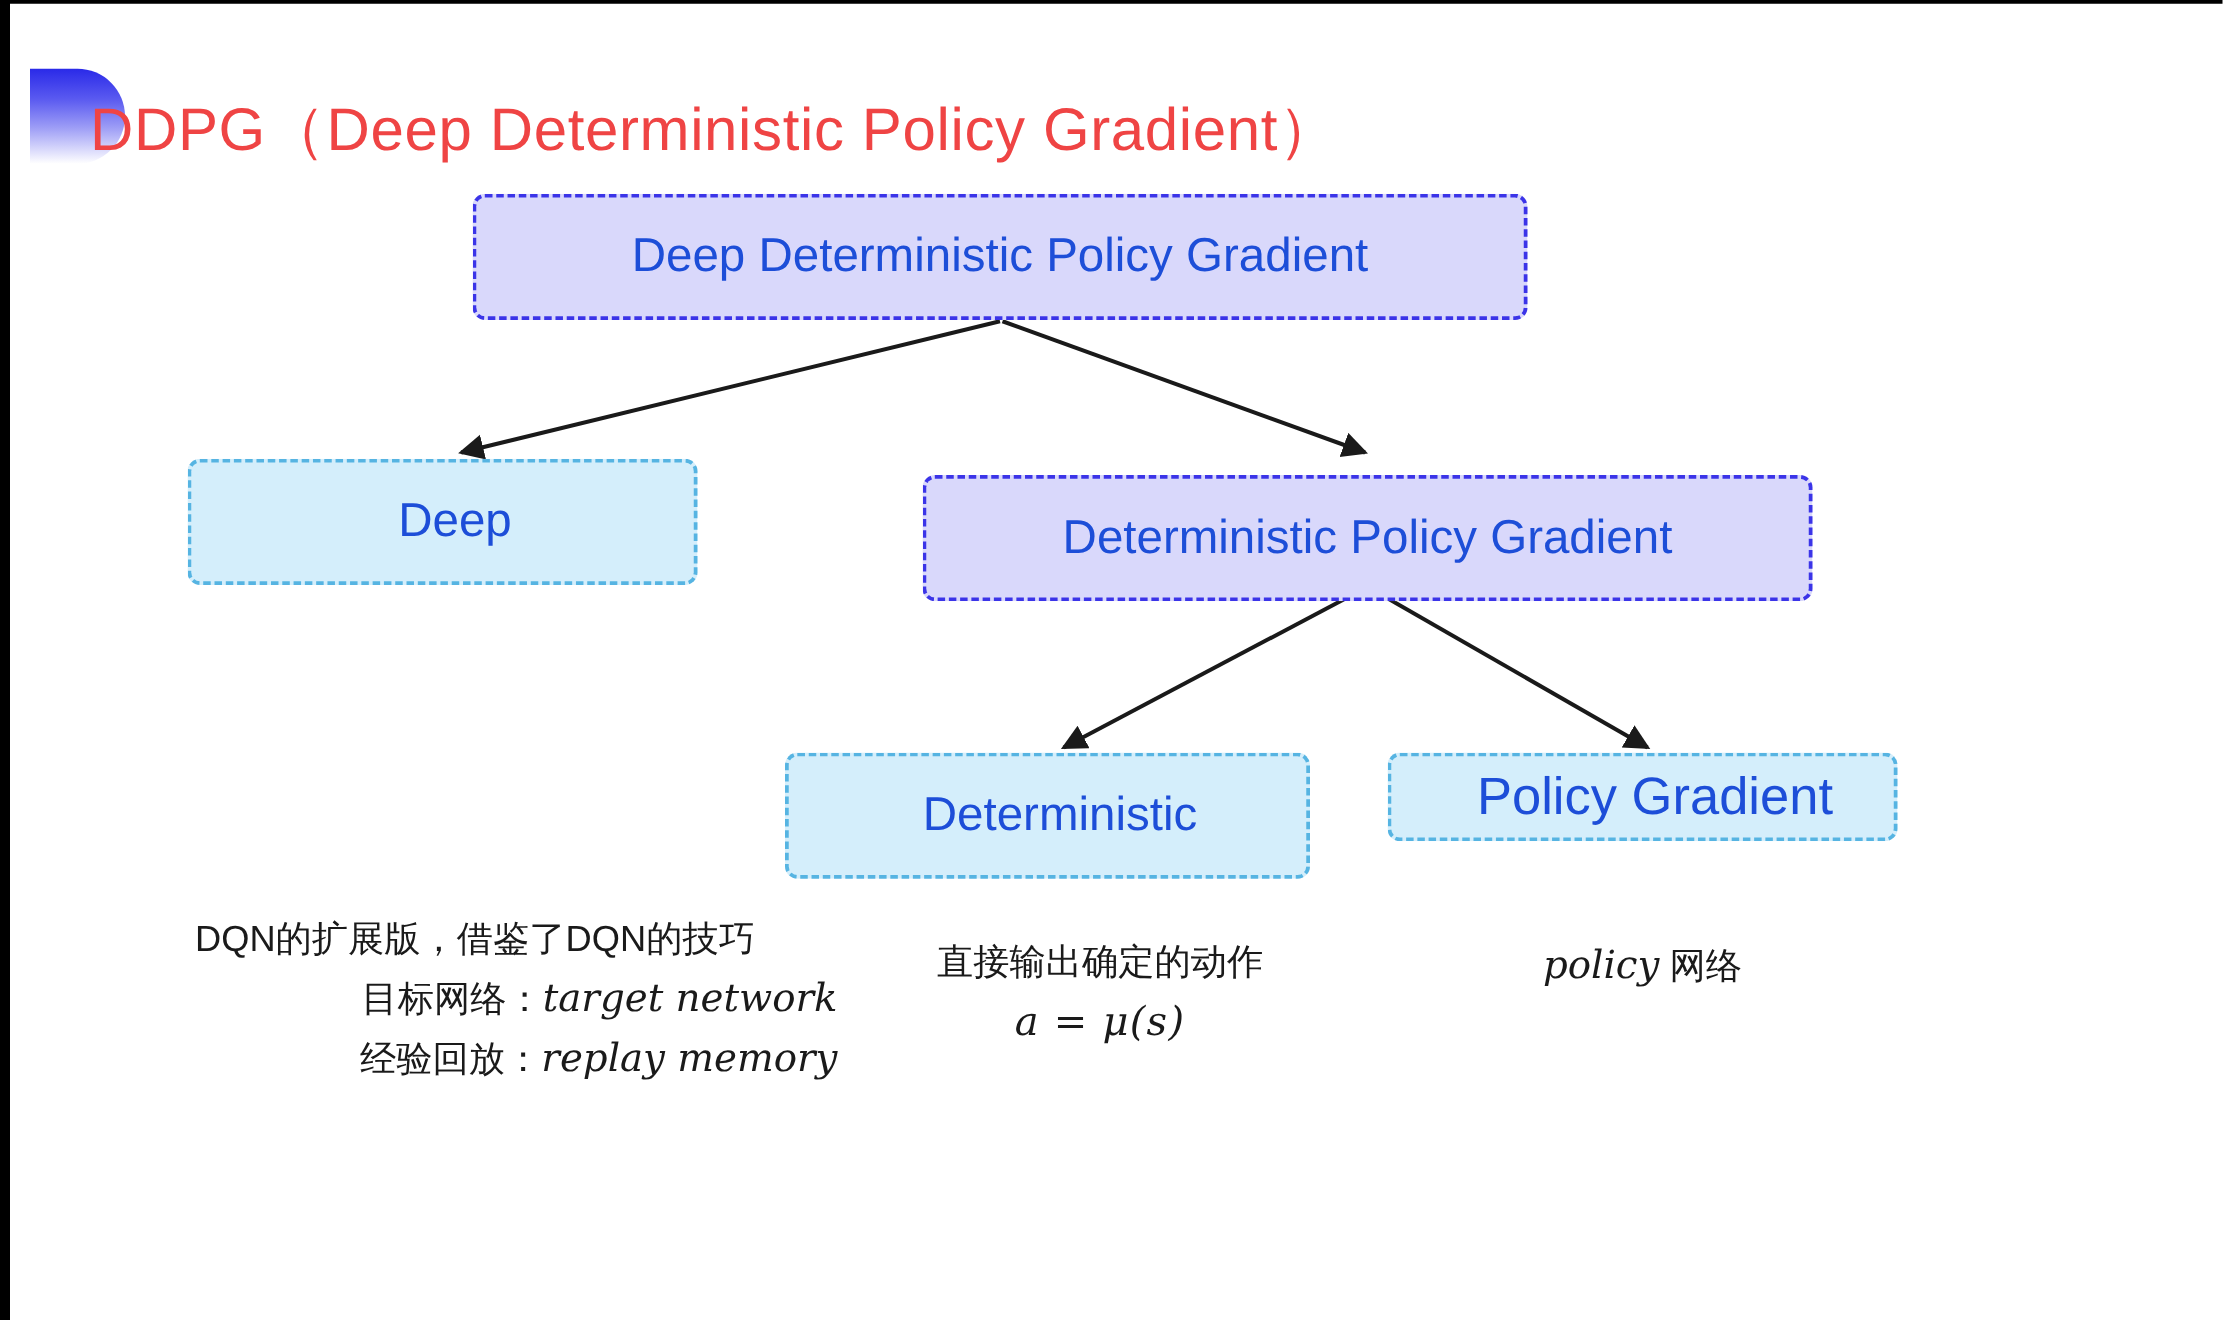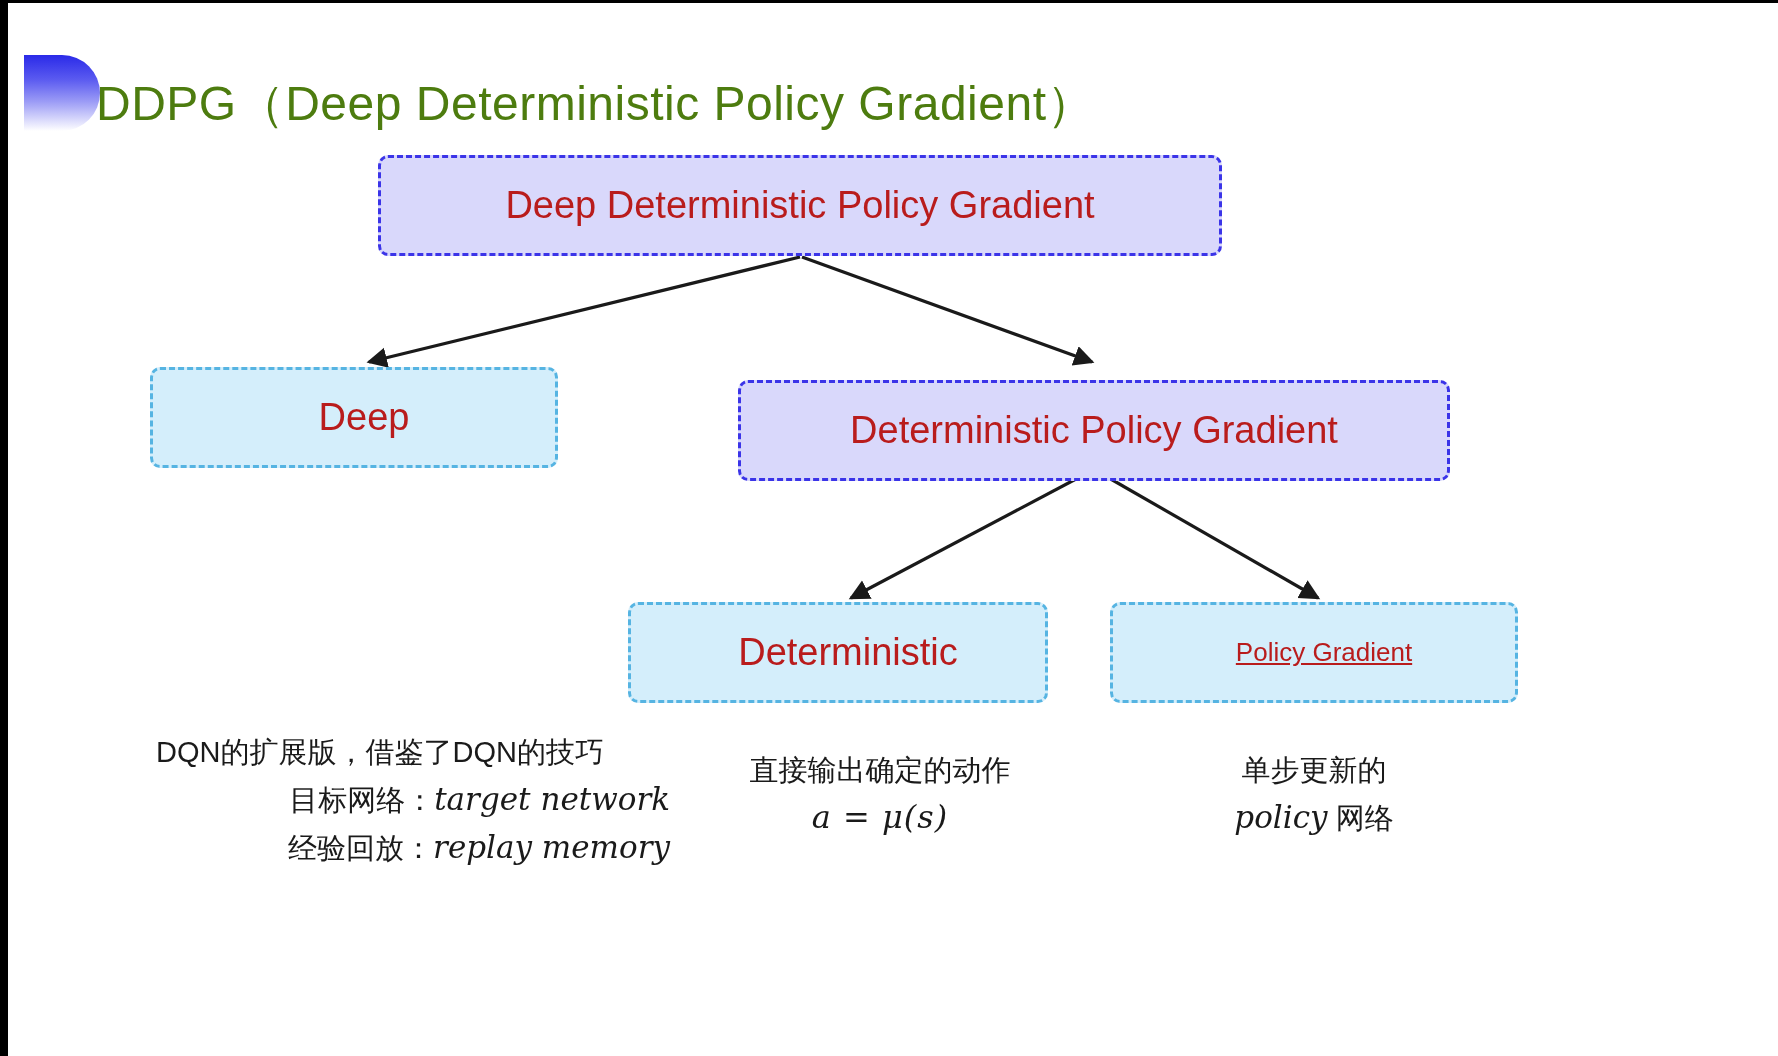--- a/index.html
+++ b/index.html
@@ -44,57 +44,57 @@
     position: absolute;
     left: 24px;
     top: 55px;
     width: 76px;
     height: 76px;
     border-radius: 0 76px 76px 0;
     background: linear-gradient(180deg, #2a2ae8 0%, #5a5af0 32%, #9d9df6 62%, #ffffff 100%);
   }
   .title-text {
     position: absolute;
-    left: 96px;
+    left: 72px;
     top: 72px;
     font-size: 48px;
     font-weight: 400;
-    color: #4d7c0f;
+    color: #ef4444;
     letter-spacing: 0.5px;
     white-space: nowrap;
   }
 
   
   .node {
     position: absolute;
     box-sizing: border-box;
     border-radius: 10px;
     display: flex;
     align-items: center;
     justify-content: center;
-    color: #b91c1c;
+    color: #1d4ed8;
     font-weight: 400;
     text-align: center;
     line-height: 1.1;
   }
   .node.purple {
     background: #d9d8fb;
     border: 3px dashed #3b34e8;
   }
   .node.cyan {
     background: #d4eefb;
     border: 3px dashed #56b4e2;
     padding-left: 20px;
   }
 
   #node-root   { left: 378px;  top: 155px; width: 844px; height: 101px; font-size: 38px; }
   #node-deep   { left: 150px;  top: 367px; width: 408px; height: 101px; font-size: 38px; }
   #node-dpg    { left: 738px;  top: 380px; width: 712px; height: 101px; font-size: 38px; }
   #node-det    { left: 628px;  top: 602px; width: 420px; height: 101px; font-size: 38px; }
-  #node-pg     { left: 1110px; top: 602px; width: 408px; height: 101px; font-size: 26px; text-decoration: underline; }
+  #node-pg     { left: 1110px; top: 602px; width: 408px; height: 71px; font-size: 42px; }
 
   
   #arrows {
     position: absolute;
     left: 0;
     top: 0;
     width: 1778px;
     height: 1056px;
     pointer-events: none;
   }
@@ -182,17 +182,16 @@
     <span class="cap-row indent"><span>目标网络：</span><span class="mathit">target network</span></span>
     <span class="cap-row indent"><span>经验回放：</span><span class="mathit">replay memory</span></span>
   </div>
 
   <div id="cap-det" class="caption">
     <span class="cap-row" style="display:block">直接输出确定的动作</span>
     <span class="formula" style="display:block">a = μ(s)</span>
   </div>
 
   <div id="cap-pg" class="caption">
-    <span class="cap-row" style="display:block">单步更新的</span>
     <span style="display:block"><span class="mathit">policy</span><span> 网络</span></span>
   </div>
 
 </div>
 
 </body></html>

